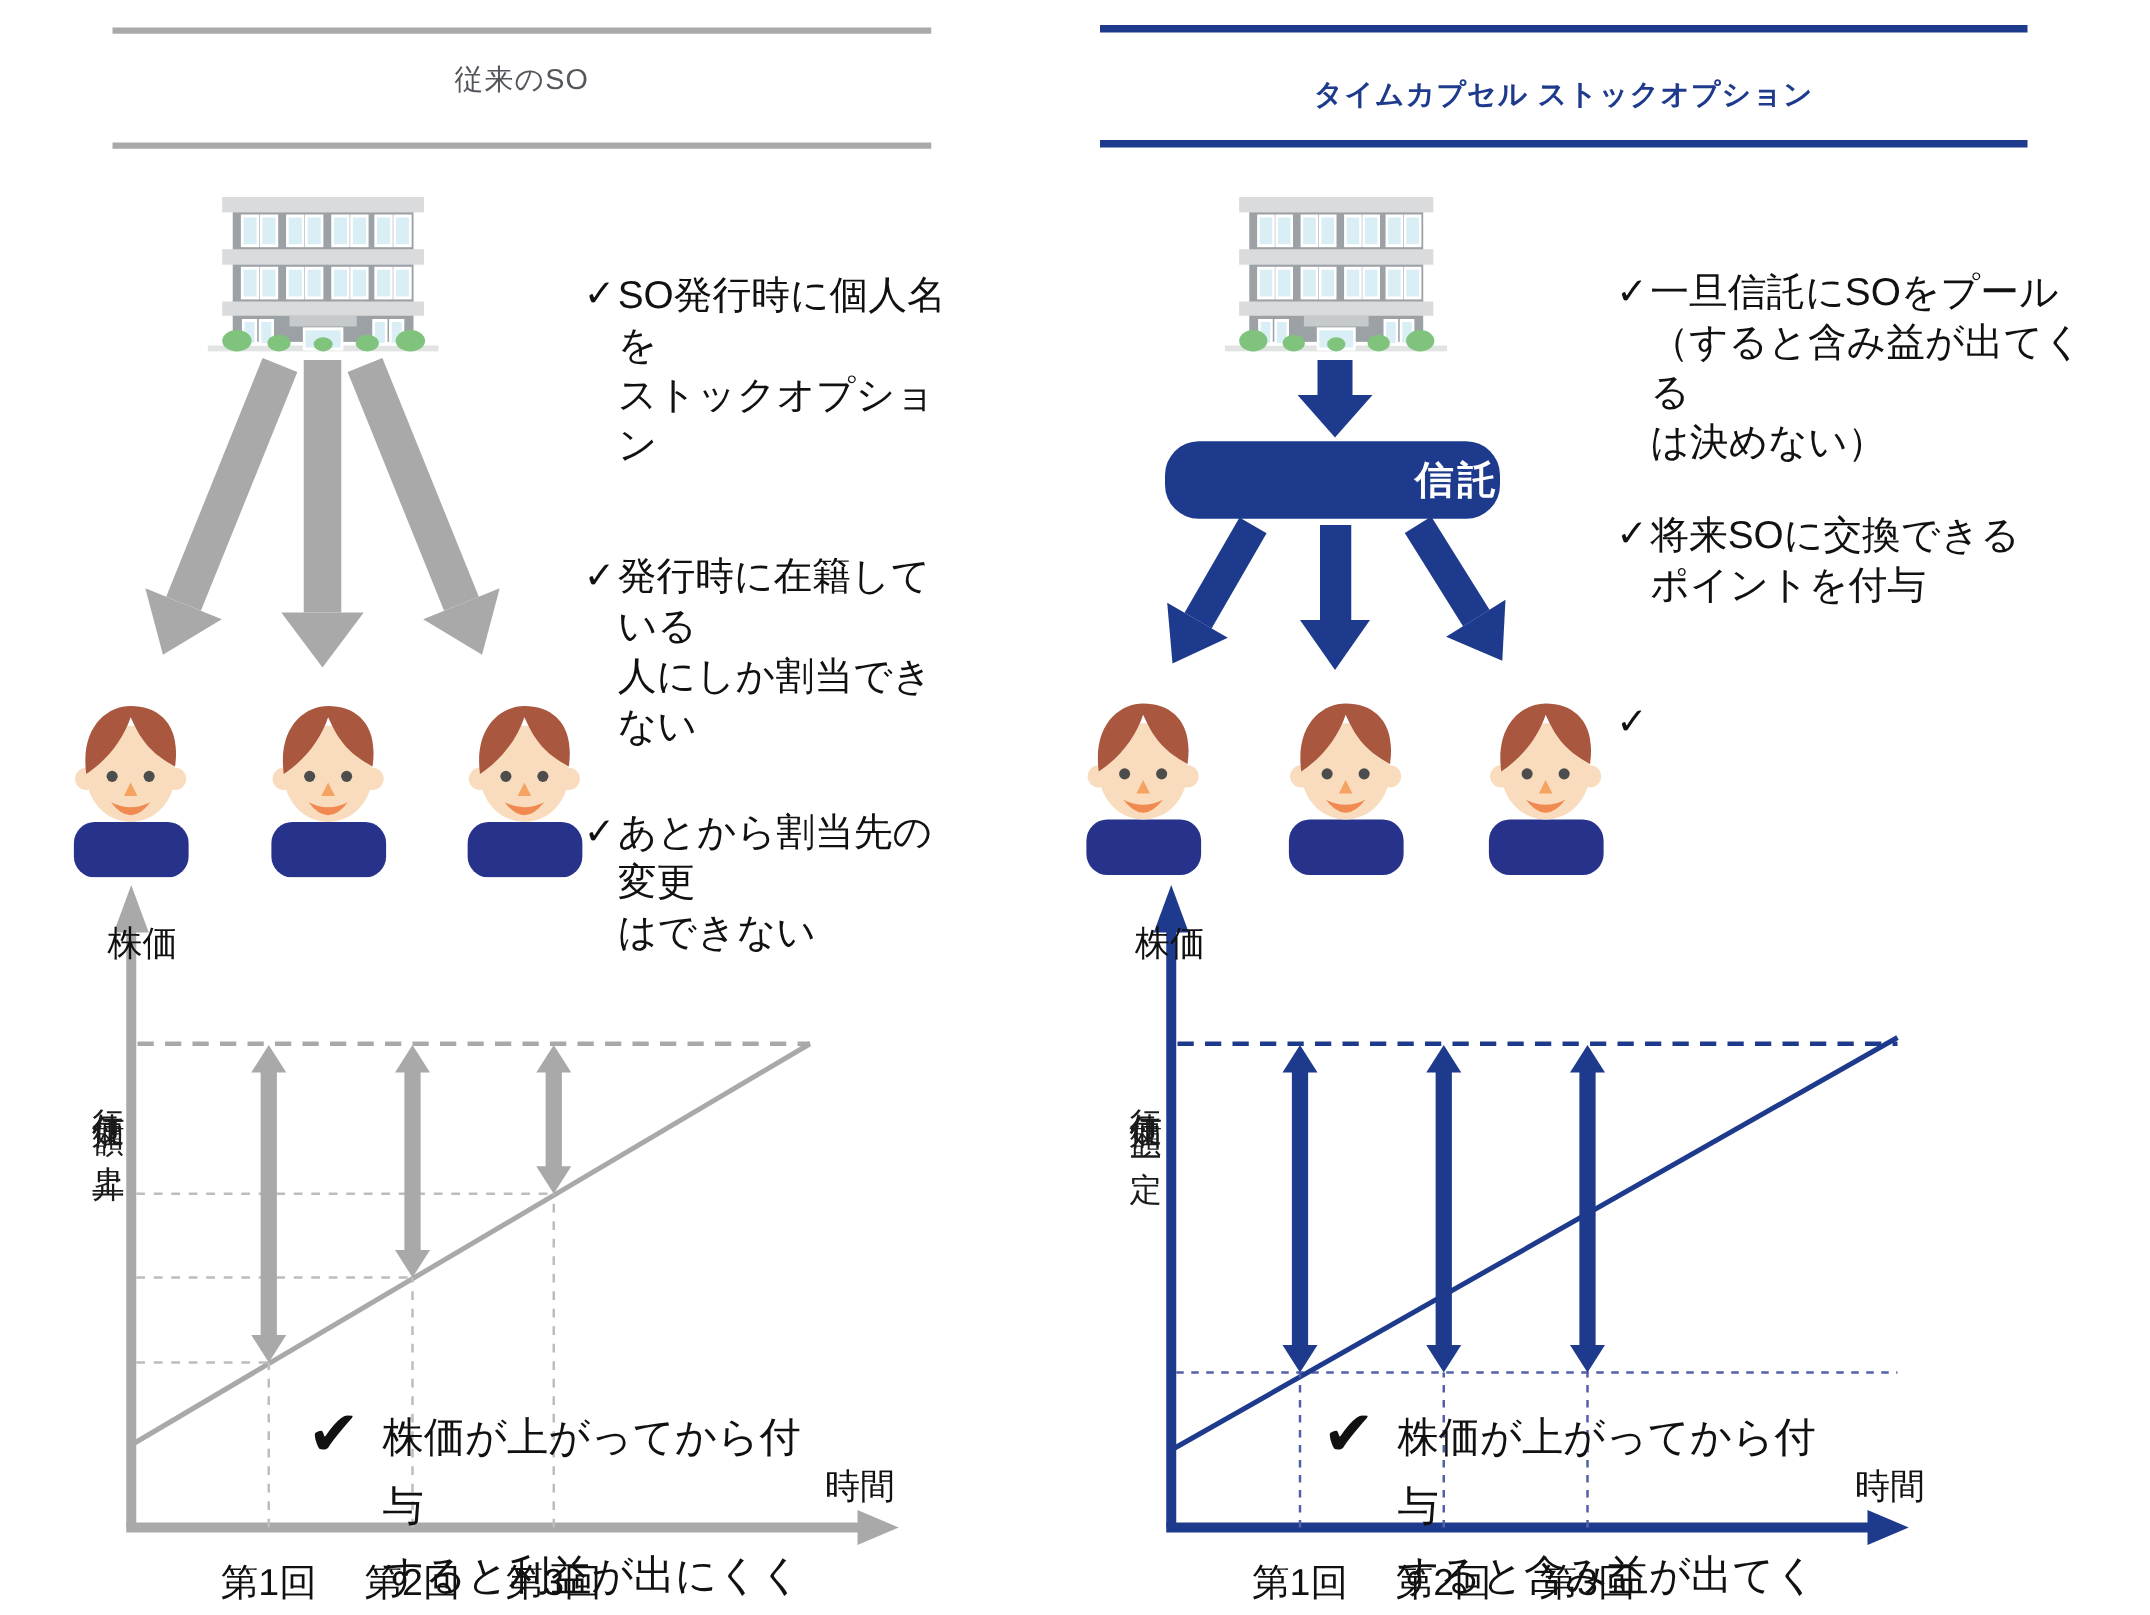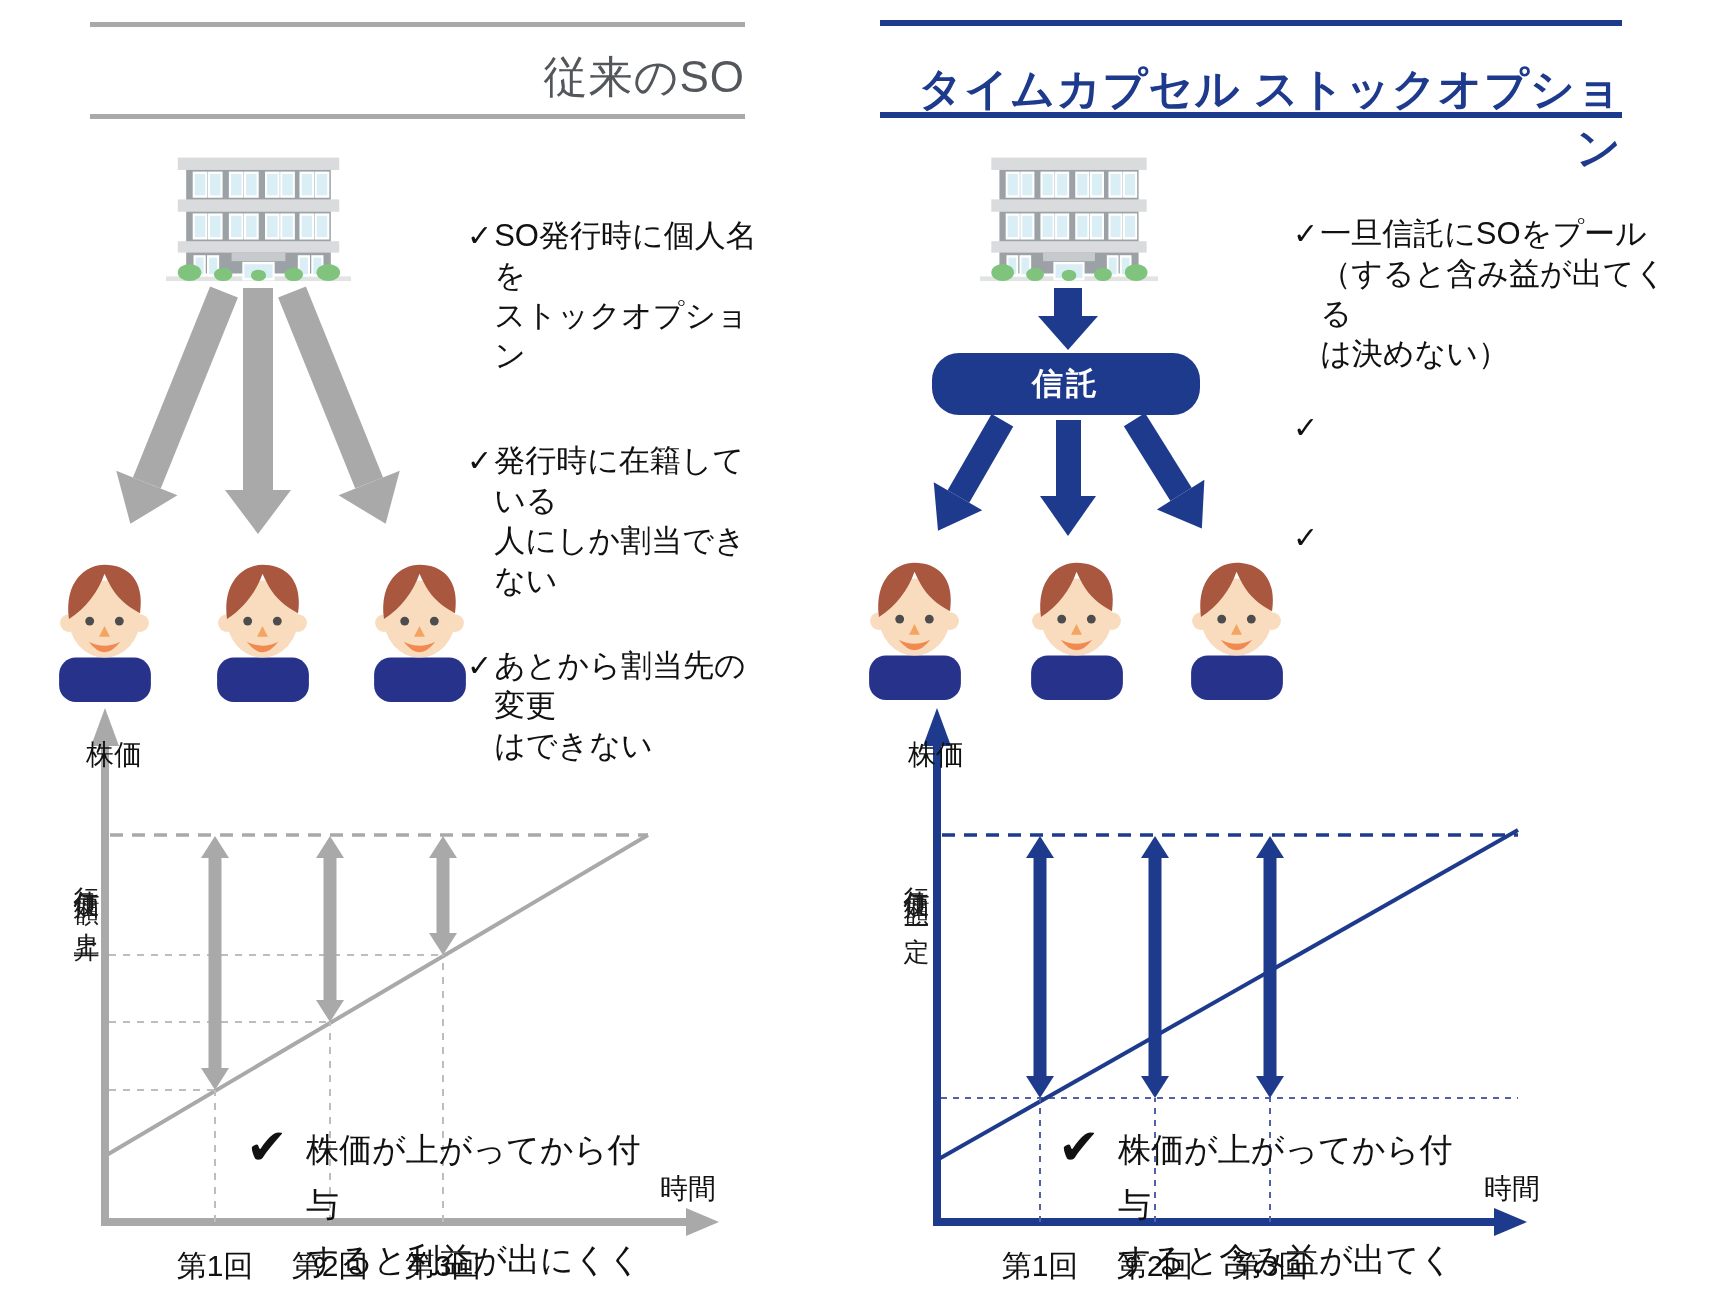--- a/index.html
+++ b/index.html
@@ -3,21 +3,21 @@
 <meta charset="utf-8">
 <style>
   html,body{margin:0;padding:0;background:#fff;}
   .canvas{position:relative;width:1720px;height:1292px;background:#fff;overflow:hidden;
           font-family:"Liberation Sans","DejaVu Sans",sans-serif;color:#111;}
 
   
   .rule{position:absolute;}
   .rule.gray{background:var(--gray,#A9A9A9);}
   .rule.navy{background:var(--navy,#1E3A8C);}
-  .panel-title{position:absolute;text-align:right;font-size:44px;letter-spacing:1px;}
+  .panel-title{position:absolute;text-align:center;font-size:23px;letter-spacing:1px;}
   .panel-title.gray-t{color:var(--gray-dark,#53575C);font-weight:500;}
   .panel-title.navy-t{color:var(--navy,#1E3A8C);font-weight:600;}
 
   
   .bullets{position:absolute;}
   .bullet{display:flex;align-items:flex-start;}
   .bullet .chk{font-weight:700;font-size:30px;line-height:40px;margin-right:2px;flex:0 0 auto;}
   .bullet .btxt{white-space:pre-line;font-size:31px;line-height:40px;font-weight:500;}
 
   
@@ -27,21 +27,21 @@
   .gray-arrow .shaft{background:var(--gray,#A9A9A9);}
   .gray-arrow .head{border-top-color:var(--gray,#A9A9A9);}
   .navy-arrow .shaft{background:var(--navy,#1E3A8C);}
   .navy-arrow .head{border-top-color:var(--navy,#1E3A8C);}
   .arr-lg{width:66px;} .arr-lg .shaft{width:30px;} .arr-lg .head{border-width:44px 33px 0 33px;}
   .arr-md{width:56px;} .arr-md .shaft{width:25px;} .arr-md .head{border-width:40px 28px 0 28px;}
   .arr-sm{width:60px;} .arr-sm .shaft{width:28px;} .arr-sm .head{border-width:34px 30px 0 30px;}
 
   
   .trust-box{position:absolute;background:var(--navy,#1E3A8C);border-radius:27px;
-             display:flex;align-items:center;justify-content:center;}
+             display:flex;align-items:center;justify-content:flex-end;}
   .trust-box .tlabel{color:#fff;font-weight:700;font-size:31px;letter-spacing:3px;}
 
   
   .chart-svg{position:absolute;overflow:visible;}
   .gray-stroke{stroke:var(--gray,#A9A9A9);}
   .navy-stroke{stroke:var(--navy,#1E3A8C);}
   .gray-fill{fill:var(--gray,#A9A9A9);}
   .navy-fill{fill:var(--navy,#1E3A8C);}
   .dash-strong{stroke-width:3.5;stroke-dasharray:13 9;fill:none;}
   .dash-thin-gray{stroke:#BDBDBD;stroke-width:2;stroke-dasharray:7 7;fill:none;}
@@ -253,20 +253,22 @@
 
   <div class="bullets" style="left:1293px;top:214px;width:380px;">
     <div class="bullet" style="margin-bottom:34px;">
       <span class="chk">✓</span>
       <span class="btxt">一旦信託にSOをプール
 （すると含み益が出てくる
 は決めない）</span>
     </div>
     <div class="bullet" style="margin-bottom:70px;">
       <span class="chk">✓</span>
+      <span class="btxt">将来SOに交換できる
+ポイントを付与</span>
     </div>
     <div class="bullet">
       <span class="chk">✓</span>
     </div>
   </div>
 
   <svg class="chart-svg" style="left:898px;top:690px;" width="660" height="600" viewBox="898 690 660 600">
     <line x1="937" y1="1222" x2="937" y2="740" class="navy-stroke" stroke-width="8"></line>
     <polygon points="923,746 951,746 937,708" class="navy-fill"></polygon>
     <line x1="933" y1="1222" x2="1500" y2="1222" class="navy-stroke" stroke-width="8"></line>

